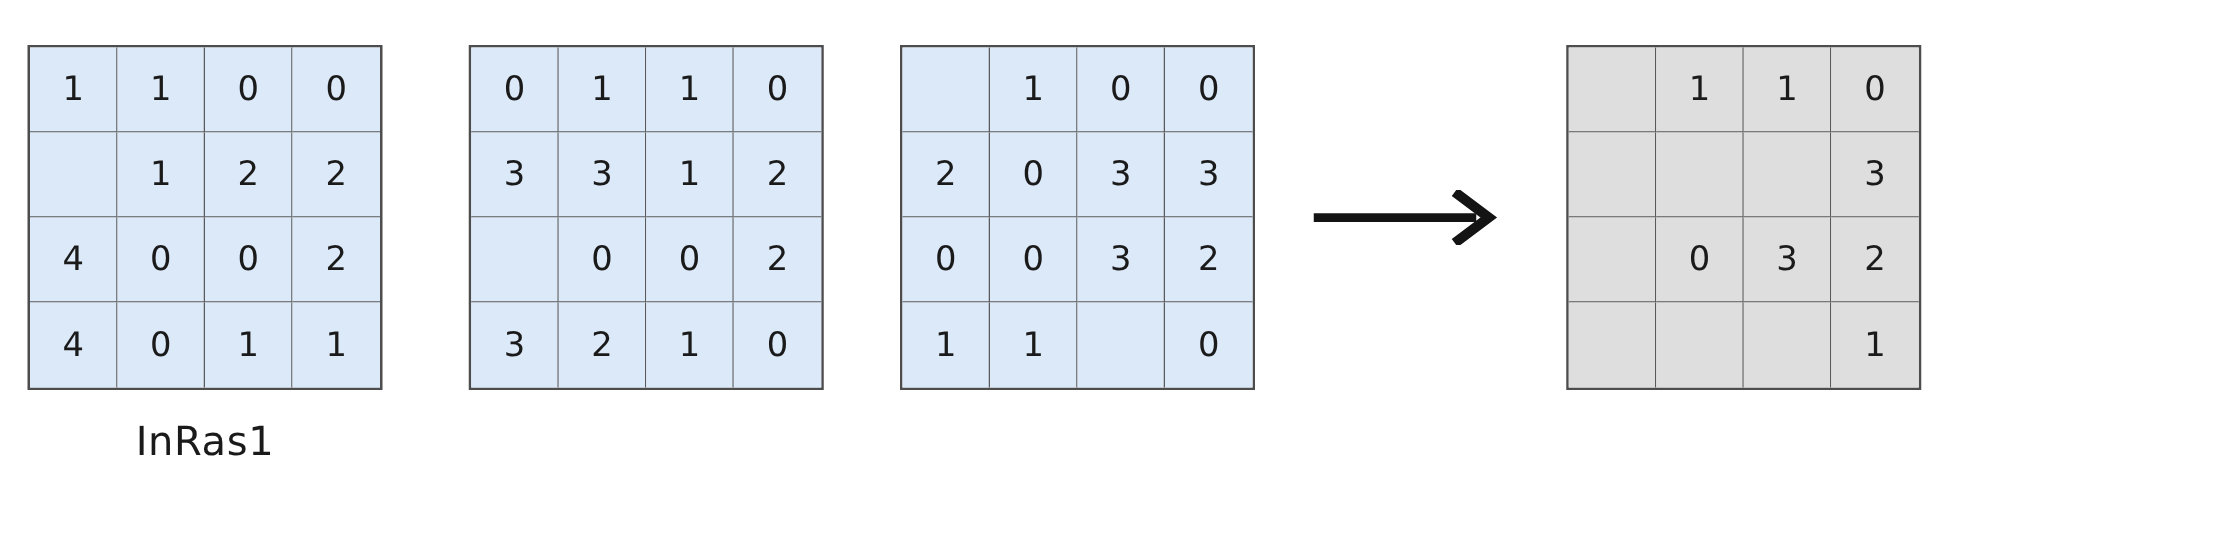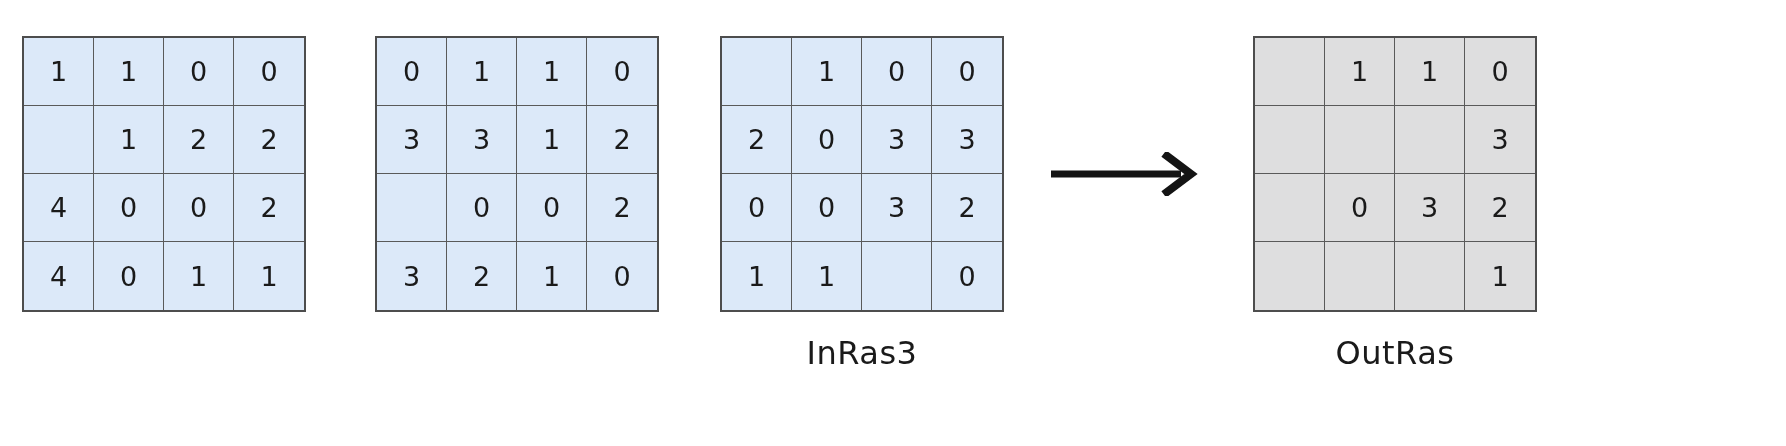--- a/index.html
+++ b/index.html
@@ -82,20 +82,21 @@
         <div class="cell">2</div>
         <div class="cell">4</div>
         <div class="cell">0</div>
         <div class="cell">0</div>
         <div class="cell">2</div>
         <div class="cell">4</div>
         <div class="cell">0</div>
         <div class="cell">1</div>
         <div class="cell">1</div>
       </div>
+    <div class="raster-label">InRas1</div>
   </div>
 
   <div class="raster-block" id="block-1" style="left:375px;">
     <div class="grid input" id="grid-1">
         <div class="cell">0</div>
         <div class="cell">1</div>
         <div class="cell">1</div>
         <div class="cell">0</div>
         <div class="cell">3</div>
         <div class="cell">3</div>
@@ -124,21 +125,20 @@
         <div class="cell">3</div>
         <div class="cell">0</div>
         <div class="cell">0</div>
         <div class="cell">3</div>
         <div class="cell">2</div>
         <div class="cell">1</div>
         <div class="cell">1</div>
         <div class="cell"></div>
         <div class="cell">0</div>
       </div>
-    <div class="raster-label">InRas3</div>
   </div>
 
   <svg id="arrow" viewBox="0 0 152 44">
     <line x1="2" y1="22" x2="132" y2="22" stroke="#141414" stroke-width="7"></line>
     <polyline points="118,4 142,22 118,40" fill="none" stroke="#141414" stroke-width="8" stroke-linecap="square" stroke-linejoin="miter"></polyline>
   </svg>
 
   <div class="raster-block" id="block-3" style="left:1253px;">
     <div class="grid output" id="grid-3">
         <div class="cell"></div>
@@ -151,16 +151,15 @@
         <div class="cell">3</div>
         <div class="cell"></div>
         <div class="cell">0</div>
         <div class="cell">3</div>
         <div class="cell">2</div>
         <div class="cell"></div>
         <div class="cell"></div>
         <div class="cell"></div>
         <div class="cell">1</div>
       </div>
-    <div class="raster-label">OutRas</div>
   </div>
 
 </div>
 
 </body></html>

